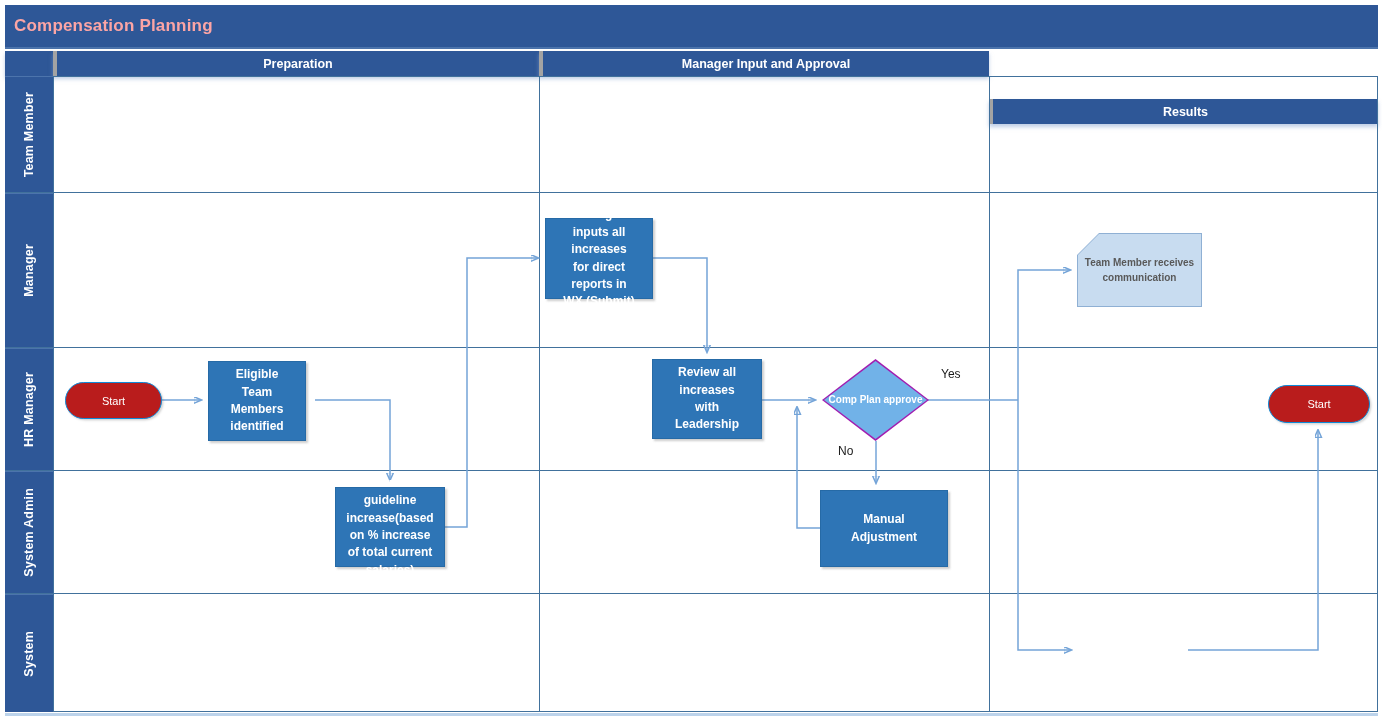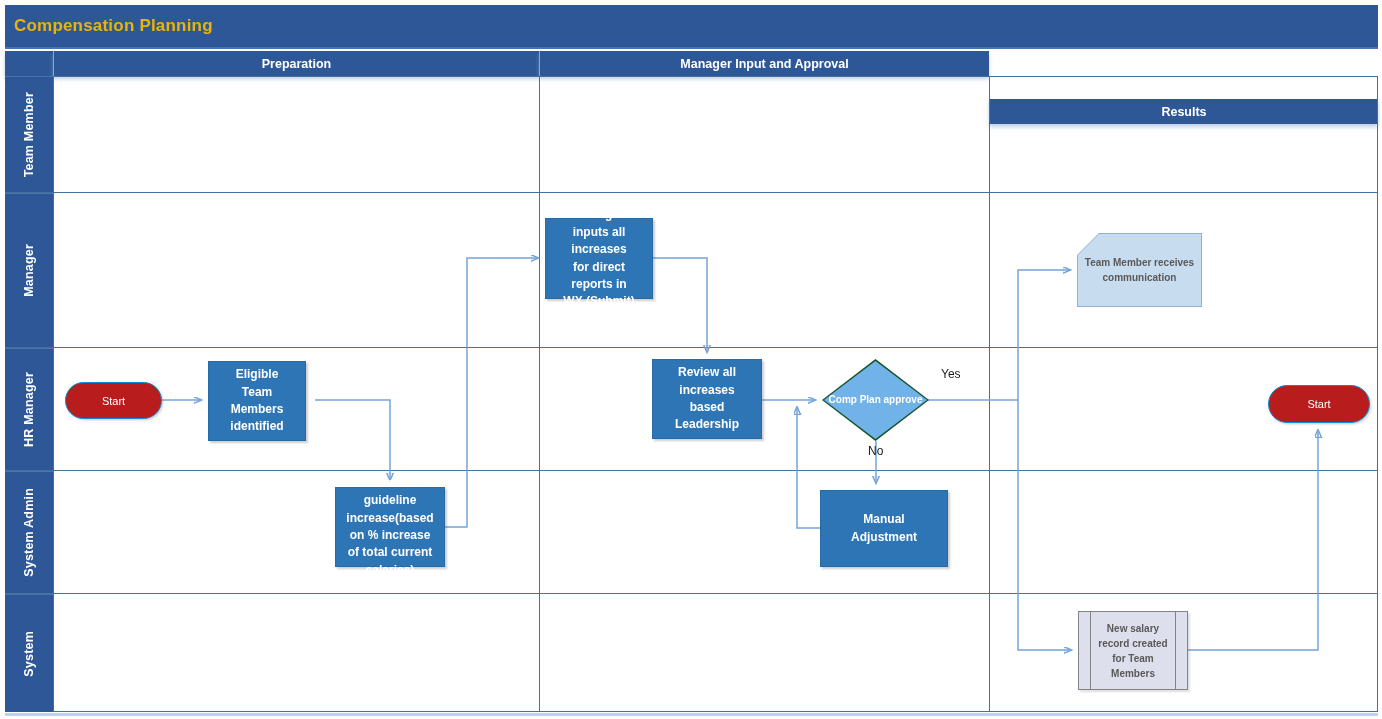--- a/index.html
+++ b/index.html
@@ -7,27 +7,27 @@
   body { font-family:"Liberation Sans", sans-serif; }
 
   .stage { position:relative; width:1382px; height:719px; background:#ffffff; overflow:hidden; }
 
   
   .title-bar {
     position:absolute; left:5px; top:5px; width:1373px; height:44px;
     background:#2E5797; border-bottom:2px solid #4C74AC;
     display:flex; align-items:center; padding-left:9px;
   }
-  .title-bar .t { color:#eab308; font-weight:bold; font-size:17px; letter-spacing:.2px;text-align:center; }
+  .title-bar .t { color:#fca5a5; font-weight:bold; font-size:17px; letter-spacing:.2px;text-align:center; }
 
   .header-cell {
     position:absolute; top:51px; height:25px; background:#2E5797;
     display:flex; align-items:center; justify-content:center;
     color:#ffffff; font-weight:bold; font-size:12.5px;
-    border-left:1px solid #a3a3a3;
+    border-left:4px solid #a3a3a3;
     box-shadow:0 3px 4px rgba(140,168,210,.55);
   }
   .hc-corner { left:5px;   width:48px;  border-left:none; }
   .hc-1      { left:53px;  width:486px; }
   .hc-2      { left:539px; width:450px; }
   .hc-3      { left:989px; width:389px;margin-top:48px; }
 
   
   .lane-frame { position:absolute; left:53px; top:76px; width:1325px; height:636px;
                 border:1px solid #41719C; }
@@ -50,21 +50,21 @@
   .ll-2 { top:193px; height:154px; }
   .ll-3 { top:348px; height:122px; }
   .ll-4 { top:471px; height:122px; }
   .ll-5 { top:594px; height:118px; }
 
   
   .edges { position:absolute; left:0; top:0; z-index:2; }
   .edges path { fill:none; stroke:#74A4D8; stroke-width:1.5; }
   .edge-label { position:absolute; z-index:4; font-size:12px; color:#1a1a1a; }
   .el-yes { left:941px; top:367px; }
-  .el-no  { left:868px; top:444px;text-align:center; }
+  .el-no  { left:838px; top:444px;text-align:center; }
 
   
   .node { position:absolute; z-index:3; display:flex; align-items:center; justify-content:center;
           text-align:center; }
   .process {
     background:#2E75B6; border:1px solid #266AA6; color:#ffffff;
     font-weight:bold; font-size:12px; line-height:1.45; padding:17px;
     box-shadow:1.5px 1.5px 2px rgba(90,90,90,.3);
   }
   .terminator {
@@ -73,21 +73,21 @@
   }
   .n-start-left  { left:65px;   top:382px; width:97px;  height:37px; }
   .n-eligible    { left:208px;  top:361px; width:98px; height:80px; }
   .n-calculate   { left:335px;  top:487px; width:110px; height:80px; }
   .n-mgr-inputs  { left:545px;  top:218px; width:108px; height:81px; }
   .n-review      { left:652px;  top:359px; width:110px; height:80px; }
   .n-manual      { left:820px;  top:490px; width:128px; height:77px; }
   .n-start-right { left:1268px; top:385px; width:102px; height:38px; }
 
   .n-decision { left:822px; top:359px; width:107px; height:82px;
-                clip-path:polygon(50% 0,100% 50%,50% 100%,0 50%); background:#14532d; }
+                clip-path:polygon(50% 0,100% 50%,50% 100%,0 50%); background:#a21caf; }
   .decision-inner { position:absolute; inset:2px;
                 clip-path:polygon(50% 0,100% 50%,50% 100%,0 50%); background:#71B2E8;
                 display:flex; align-items:center; justify-content:center;
                 color:#ffffff; font-weight:bold; font-size:10px; line-height:1.45; text-align:center; }
 
   .n-card { left:1077px; top:233px; width:125px; height:74px;
             clip-path:polygon(22px 0,100% 0,100% 100%,0 100%,0 22px); background:#8FB0D4; }
   .card-inner { position:absolute; inset:1px;
             clip-path:polygon(21px 0,100% 0,100% 100%,0 100%,0 21px); background:#C8DCF0;
             display:flex; align-items:center; justify-content:center;
@@ -178,42 +178,37 @@
 
   <div class="node process n-calculate">
     <span>Calculate guideline increase(based on % increase of total current salaries)</span>
   </div>
 
   <div class="node process n-mgr-inputs">
     <span>Manager inputs all increases for direct reports in WX (Submit)</span>
   </div>
 
   <div class="node process n-review">
-    <span>Review all increases based Leadership</span>
+    <span>Review all increases with Leadership</span>
   </div>
 
   <div class="node n-decision">
     <div class="decision-inner">
       <span>Comp Plan approve</span>
     </div>
   </div>
 
   <div class="node process n-manual">
     <span>Manual Adjustment</span>
   </div>
 
   <div class="node n-card">
     <div class="card-inner">
       <span>Team Member receives communication</span>
     </div>
   </div>
 
-  <div class="node n-predef">
-    <span class="predef-bar pb-l"></span>
-    <span class="predef-bar pb-r"></span>
-    <span class="predef-text">New salary record created for Team Members</span>
-  </div>
 
   <div class="node terminator n-start-right">
     <span>Start</span>
   </div>
 
 </div>
 
 </body></html>

